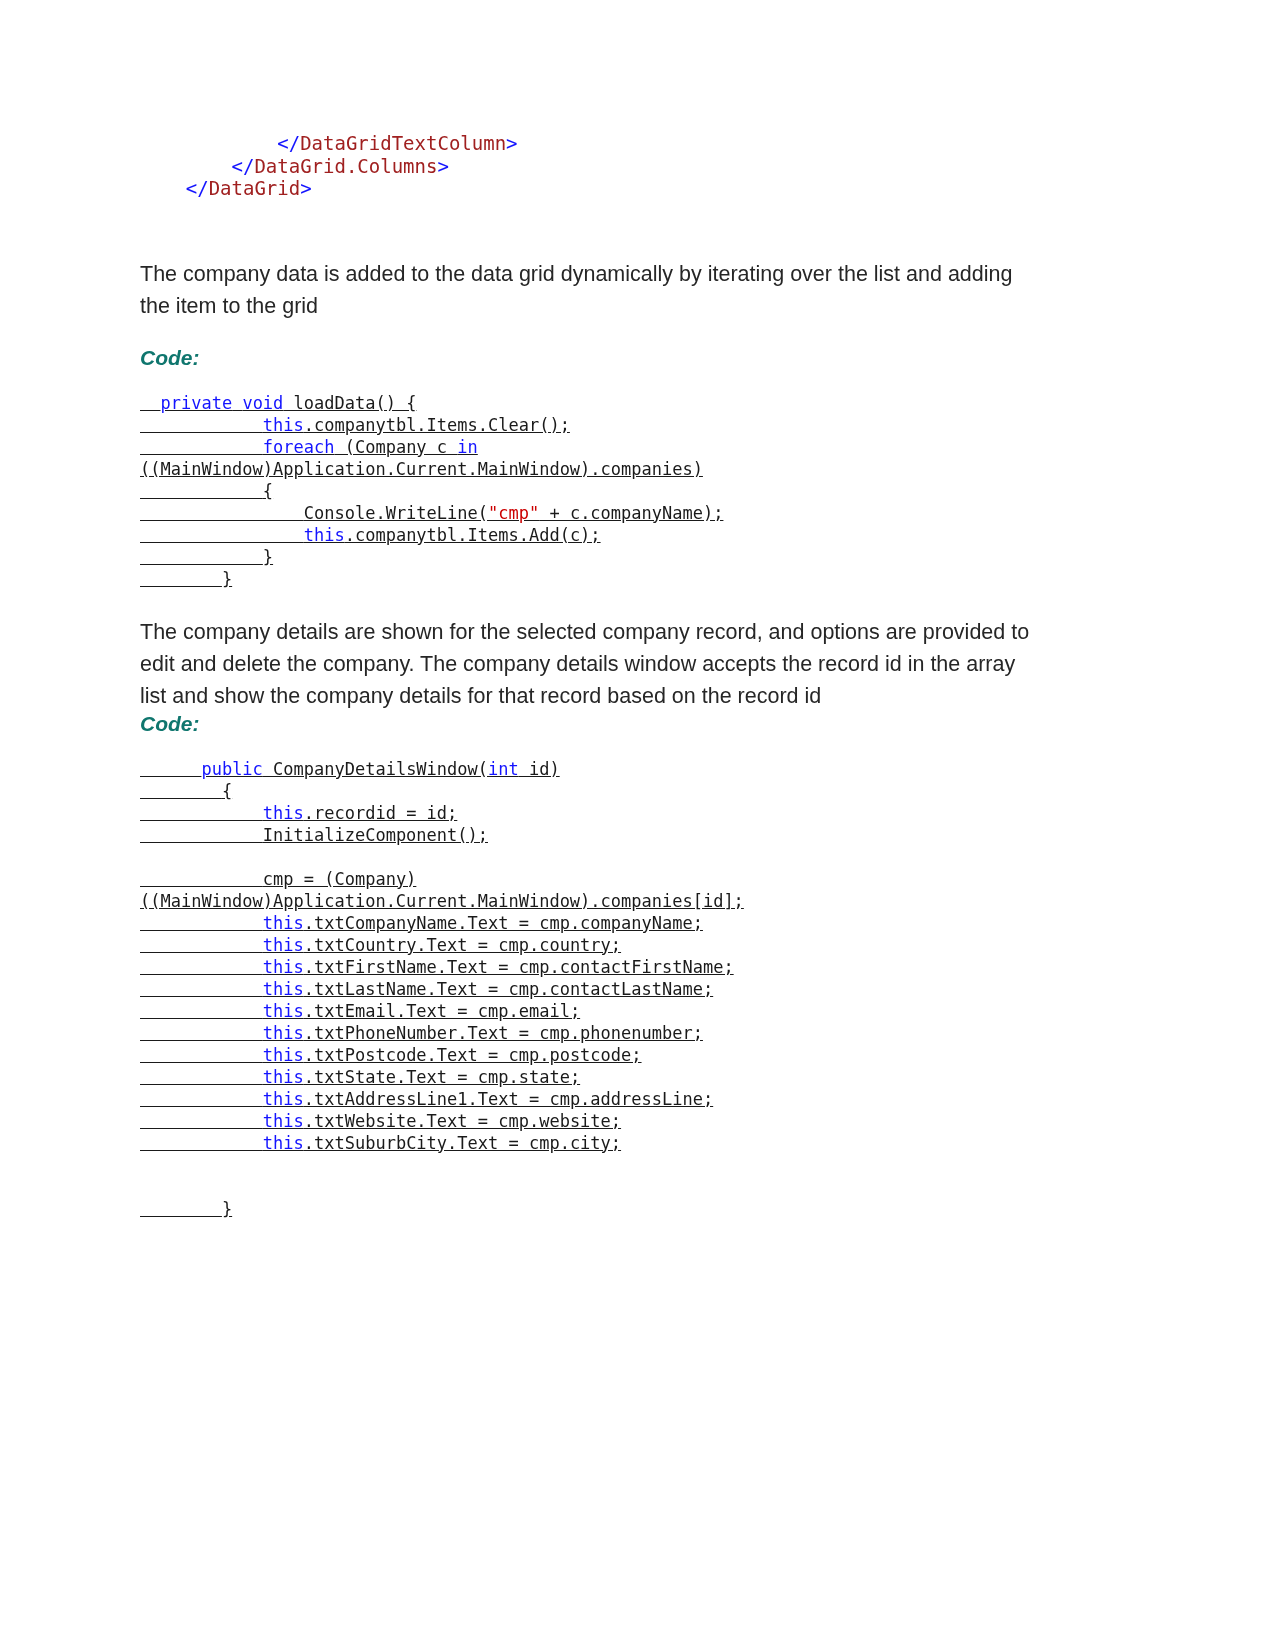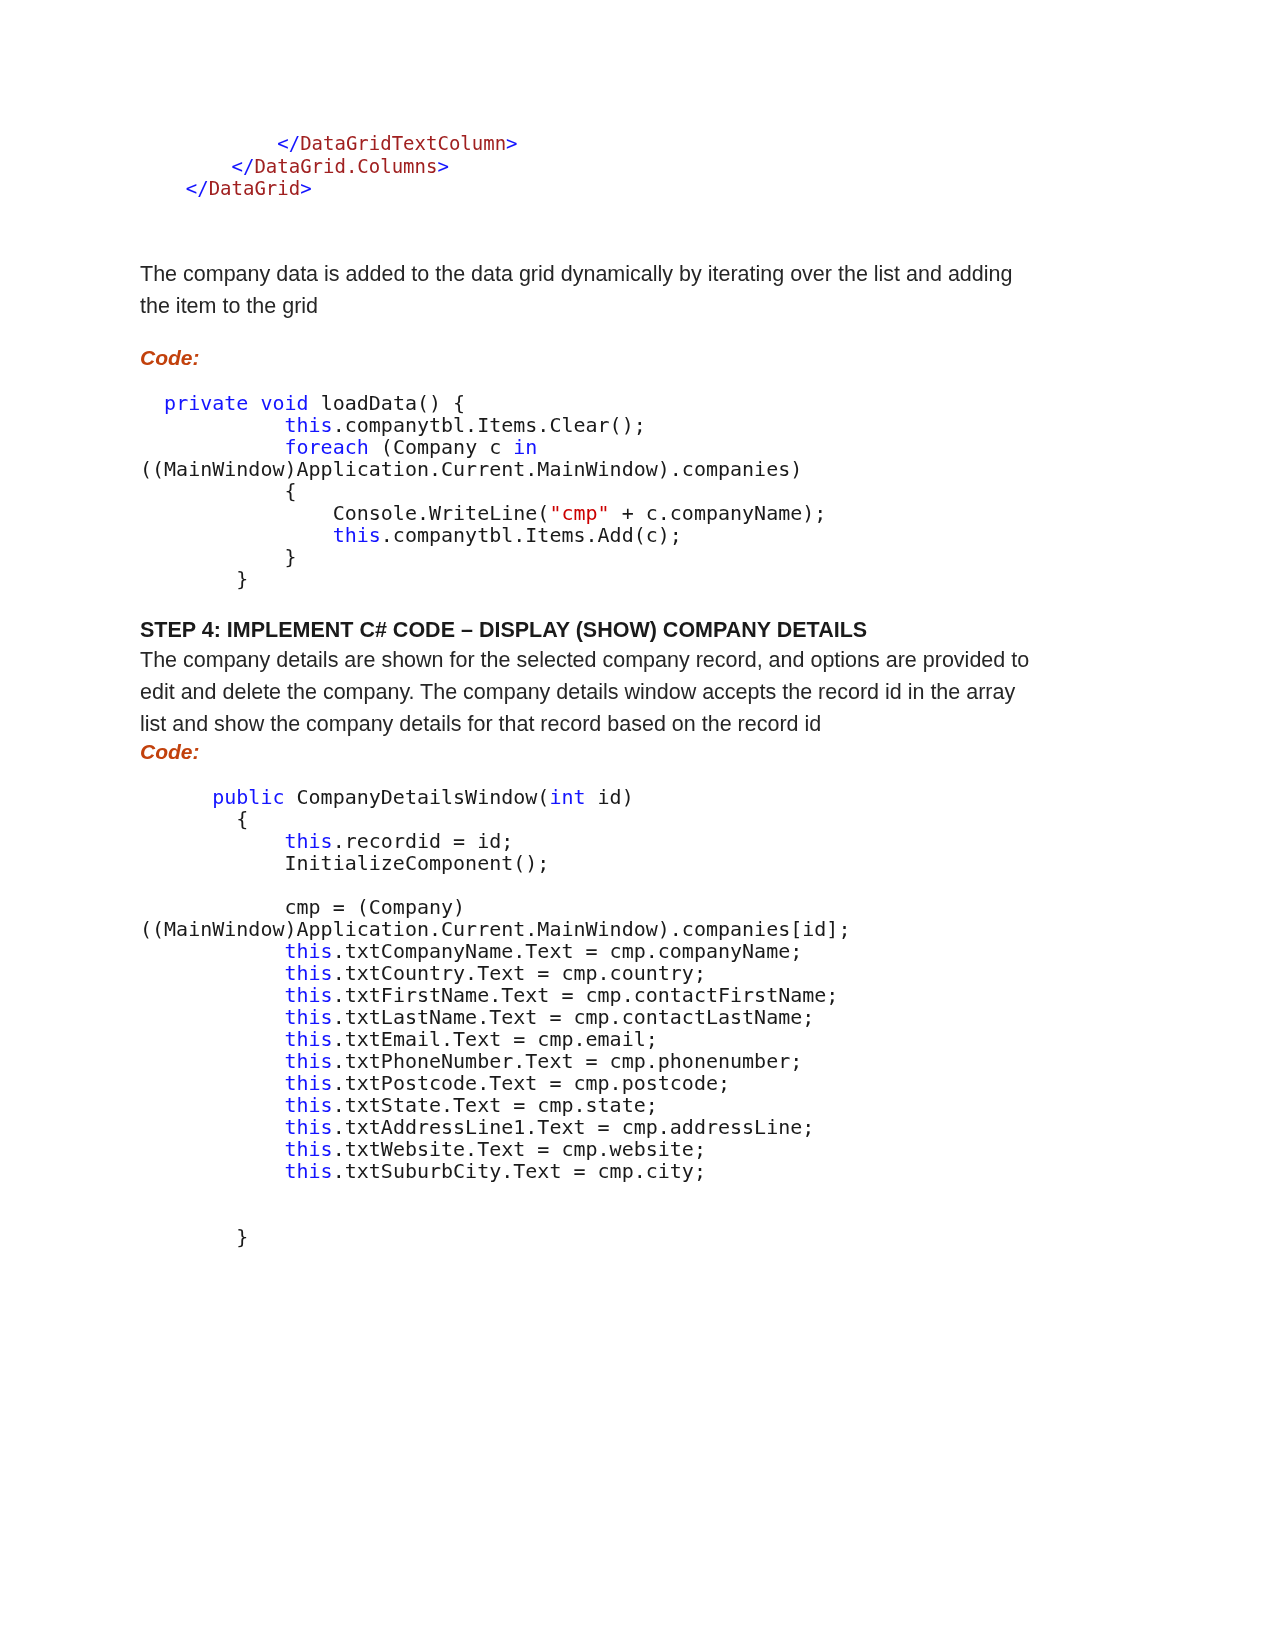--- a/index.html
+++ b/index.html
@@ -26,25 +26,26 @@
   .content {
     position: absolute;
     left: 140px;
     top: 132px;
     width: 900px;
   }
 
   
   .code-block {
     font-family: "DejaVu Sans Mono", "Liberation Mono", monospace;
-    font-size: 20px;
+    font-size: 17px;
     line-height: 22px;
     white-space: pre-wrap;
     color: #1a1a1a;
     letter-spacing: 0px;
+    text-decoration: underline;
   }
   .code-block .ln { display: block; min-height: 22px; }
   .kw   { color: #1414ff; }
   .str  { color: #cc0000; }
   .tag  { color: #a02020; }
   .ang  { color: #1414ff; }
 
   .xml-block {
     font-family: "DejaVu Sans Mono", "Liberation Mono", monospace;
     font-size: 19px;
@@ -59,21 +60,21 @@
     font-size: 21.5px;
     line-height: 32px;
     color: #262626;
     margin: 0;
   }
   .label-code {
     font-family: "Liberation Sans", sans-serif;
     font-size: 21px;
     font-weight: bold;
     font-style: italic;
-    color: #c2410c;
+    color: #0f766e;
     margin: 0;
   }
   .heading {
     font-family: "Liberation Sans", sans-serif;
     font-size: 21.5px;
     font-weight: bold;
     color: #1a1a1a;
     margin: 0;
     line-height: 28px;
   }
@@ -100,21 +101,20 @@
     <div class="gap-para-to-codelabel"></div>
 
     <p class="label-code">Code:</p>
 
     <div class="gap-codelabel-to-code"></div>
 
     <div class="code-block" id="code-block-1"><span class="ln"><span>  </span><span class="kw">private</span><span class=""> </span><span class="kw">void</span><span class=""> loadData() {</span></span><span class="ln"><span>            </span><span class="kw">this</span><span class="">.companytbl.Items.Clear();</span></span><span class="ln"><span>            </span><span class="kw">foreach</span><span class=""> (Company c </span><span class="kw">in</span></span><span class="ln"><span class="">((MainWindow)Application.Current.MainWindow).companies)</span></span><span class="ln"><span>            </span><span class="">{</span></span><span class="ln"><span>                </span><span class="">Console.WriteLine(</span><span class="str">"cmp"</span><span class=""> + c.companyName);</span></span><span class="ln"><span>                </span><span class="kw">this</span><span class="">.companytbl.Items.Add(c);</span></span><span class="ln"><span>            </span><span class="">}</span></span><span class="ln"><span>        </span><span class="">}</span></span></div>
 
     <div class="gap-code-to-heading"></div>
 
-    <p class="heading">STEP 4: IMPLEMENT C# CODE – DISPLAY (SHOW) COMPANY DETAILS</p>
 
     <p class="para">The company details are shown for the selected company record, and options are provided to edit and delete the company. The company details window accepts the record id in the array list and show the company details for that record based on the record id</p>
 
     <p class="label-code">Code:</p>
 
     <div class="gap-label2-to-code2"></div>
 
     <div class="code-block" id="code-block-2"><span class="ln"><span>      </span><span class="kw">public</span><span class=""> CompanyDetailsWindow(</span><span class="kw">int</span><span class=""> id)</span></span><span class="ln"><span>        </span><span class="">{</span></span><span class="ln"><span>            </span><span class="kw">this</span><span class="">.recordid = id;</span></span><span class="ln"><span>            </span><span class="">InitializeComponent();</span></span><span class="ln"><span class=""></span></span><span class="ln"><span>            </span><span class="">cmp = (Company)</span></span><span class="ln"><span class="">((MainWindow)Application.Current.MainWindow).companies[id];</span></span><span class="ln"><span>            </span><span class="kw">this</span><span class="">.txtCompanyName.Text = cmp.companyName;</span></span><span class="ln"><span>            </span><span class="kw">this</span><span class="">.txtCountry.Text = cmp.country;</span></span><span class="ln"><span>            </span><span class="kw">this</span><span class="">.txtFirstName.Text = cmp.contactFirstName;</span></span><span class="ln"><span>            </span><span class="kw">this</span><span class="">.txtLastName.Text = cmp.contactLastName;</span></span><span class="ln"><span>            </span><span class="kw">this</span><span class="">.txtEmail.Text = cmp.email;</span></span><span class="ln"><span>            </span><span class="kw">this</span><span class="">.txtPhoneNumber.Text = cmp.phonenumber;</span></span><span class="ln"><span>            </span><span class="kw">this</span><span class="">.txtPostcode.Text = cmp.postcode;</span></span><span class="ln"><span>            </span><span class="kw">this</span><span class="">.txtState.Text = cmp.state;</span></span><span class="ln"><span>            </span><span class="kw">this</span><span class="">.txtAddressLine1.Text = cmp.addressLine;</span></span><span class="ln"><span>            </span><span class="kw">this</span><span class="">.txtWebsite.Text = cmp.website;</span></span><span class="ln"><span>            </span><span class="kw">this</span><span class="">.txtSuburbCity.Text = cmp.city;</span></span><span class="ln"><span class=""></span></span><span class="ln"><span class=""></span></span><span class="ln"><span>        </span><span class="">}</span></span></div>
 
   </div>

